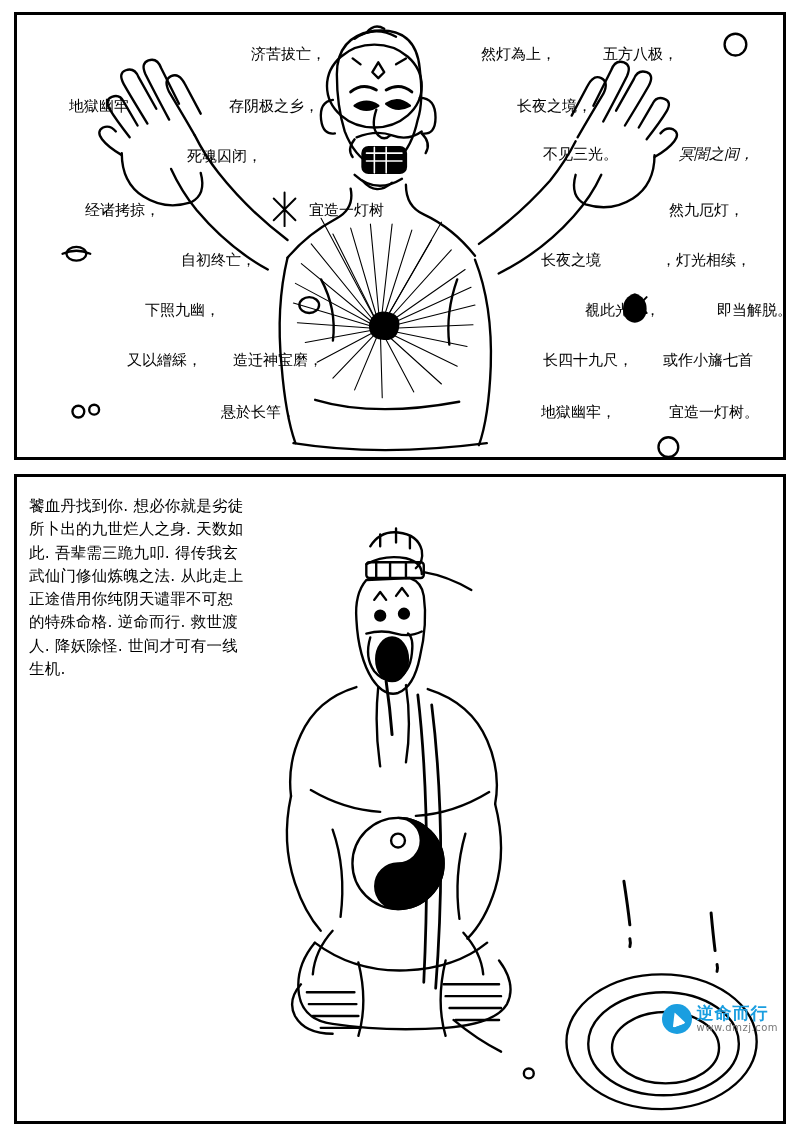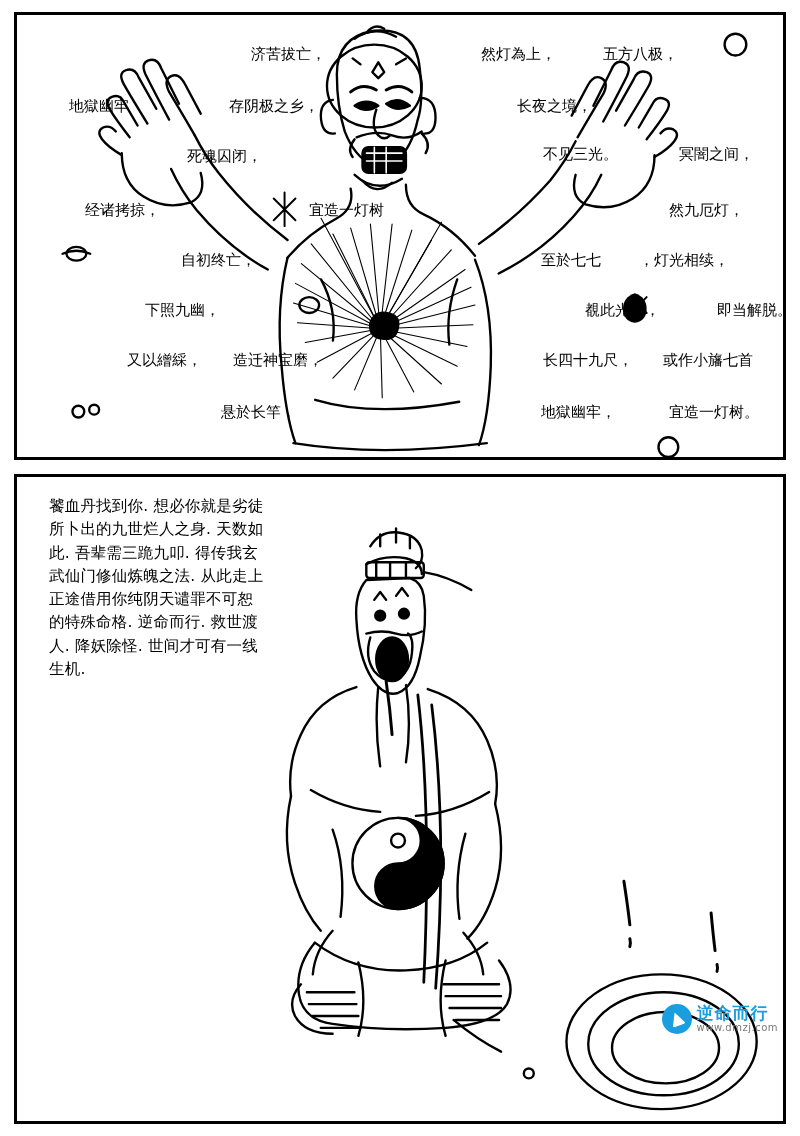--- a/index.html
+++ b/index.html
@@ -50,21 +50,21 @@
   .chant {
     position: absolute;
     font-family: "DejaVu Sans", sans-serif;
     font-size: 15px;
     color: #000;
     white-space: nowrap;
     line-height: 1;
   }
   .bubble-text {
     position: absolute;
-    left: 32px;
+    left: 12px;
     top: 18px;
     width: 215px;
     font-size: 15.5px;
     line-height: 1.5;
     color: #000;
     letter-spacing: 0.2px;
     font-family: "DejaVu Sans", sans-serif;
   }
   .watermark {
     position: absolute;
@@ -211,27 +211,27 @@
     </svg>
     <div id="chant-layer">
         <div class="chant" style="left: 234px; top: 32px;">济苦拔亡，</div>
         <div class="chant" style="left: 464px; top: 32px;">然灯為上，</div>
         <div class="chant" style="left: 586px; top: 32px;">五方八极，</div>
         <div class="chant" style="left: 52px; top: 84px;">地獄幽牢</div>
         <div class="chant" style="left: 212px; top: 84px;">存阴极之乡，</div>
         <div class="chant" style="left: 500px; top: 84px;">长夜之境，</div>
         <div class="chant" style="left: 170px; top: 134px;">死魂囚闭，</div>
         <div class="chant" style="left: 526px; top: 132px;">不见三光。</div>
-        <div class="chant" style="left: 662px; top: 132px;">冥闇之间，</div>
+        <div class="chant" style="left: 662px; top: 132px; font-style: italic;">冥闇之间，</div>
         <div class="chant" style="left: 68px; top: 188px;">经诸拷掠，</div>
         <div class="chant" style="left: 264px; top: 188px; margin-left: 28px;">宜造一灯树</div>
         <div class="chant" style="left: 652px; top: 188px;">然九厄灯，</div>
         <div class="chant" style="left: 164px; top: 238px;">自初终亡，</div>
-        <div class="chant" style="left: 524px; top: 238px;">至於七七</div>
-        <div class="chant" style="left: 622px; top: 238px;">，灯光相续，</div>
+        <div class="chant" style="left: 524px; top: 238px;">长夜之境</div>
+        <div class="chant" style="left: 644px; top: 238px;">，灯光相续，</div>
         <div class="chant" style="left: 128px; top: 288px;">下照九幽，</div>
         <div class="chant" style="left: 568px; top: 288px;">覩此光明，</div>
         <div class="chant" style="left: 700px; top: 288px;">即当解脱。</div>
         <div class="chant" style="left: 110px; top: 338px;">又以繒綵，</div>
         <div class="chant" style="left: 216px; top: 338px;">造迁神宝磨，</div>
         <div class="chant" style="left: 526px; top: 338px;">长四十九尺，</div>
         <div class="chant" style="left: 646px; top: 338px;">或作小旛七首</div>
         <div class="chant" style="left: 204px; top: 390px; font-family: Liberation Serif, serif;">悬於长竿，</div>
         <div class="chant" style="left: 524px; top: 390px;">地獄幽牢，</div>
         <div class="chant" style="left: 652px; top: 390px;">宜造一灯树。</div>

